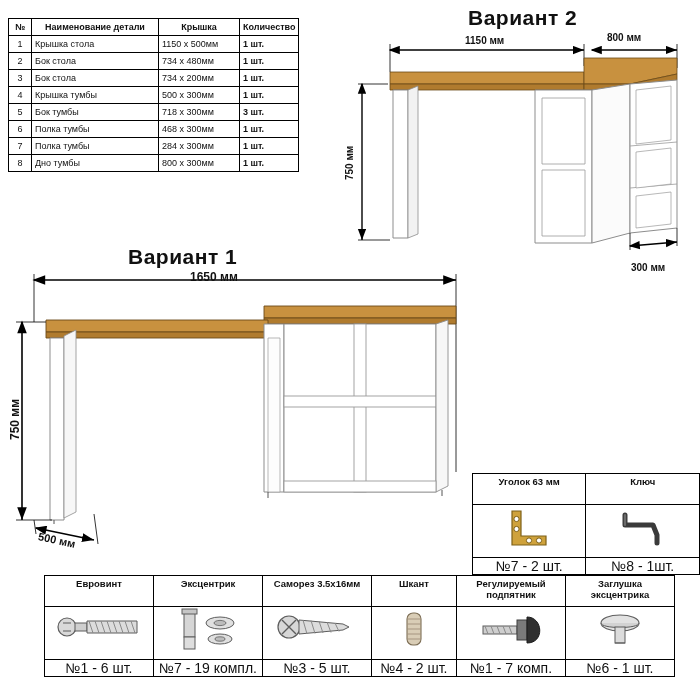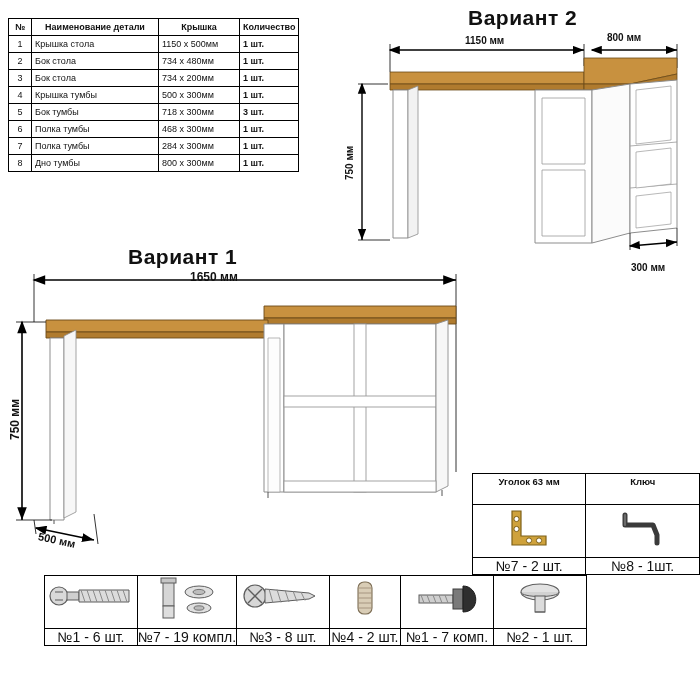--- a/index.html
+++ b/index.html
@@ -246,20 +246,28 @@
   </tr>
   <tr>
     <td class="cap">№7 - 2 шт.</td>
     <td class="cap">№8 - 1шт.</td>
   </tr>
 </tbody>
   </table>
 
 <table class="hw" style="left:44px;top:575px;">
   <tbody>
+      <tr>
+    <td class="hd" style="width:104px">Евровинт</td>
+    <td class="hd" style="width:104px">Эксцентрик</td>
+    <td class="hd" style="width:104px">Саморез 3.5x16мм</td>
+    <td class="hd" style="width:80px">Шкант</td>
+    <td class="hd" style="width:104px">Регулируемый подпятник</td>
+    <td class="hd" style="width:104px">Заглушка эксцентрика</td>
+  </tr>
   <tr>
     <td class="pic">
       <svg width="92" height="40" viewBox="0 0 92 40">
         <ellipse cx="14" cy="20" rx="9" ry="9" fill="#d9d9d9" stroke="#5d5d5d" stroke-width="1.2"></ellipse>
         <path d="M10,16 L18,16 M10,24 L18,24" stroke="#5d5d5d" stroke-width="1.2"></path>
         <rect x="22" y="16" width="12" height="8" fill="#cfcfcf" stroke="#5d5d5d" stroke-width="1"></rect>
         <path d="M34,14 L84,14 L84,26 L34,26 Z" fill="#dcdcdc" stroke="#5d5d5d" stroke-width="1"></path>
         <path d="M36,14 l4,12 M42,14 l4,12 M48,14 l4,12 M54,14 l4,12 M60,14 l4,12 M66,14 l4,12 M72,14 l4,12 M78,14 l4,12" stroke="#8a8a8a" stroke-width="1"></path>
       </svg>
     </td>
@@ -302,19 +310,19 @@
         <ellipse cx="46" cy="16" rx="19" ry="8" fill="#e2e2e2" stroke="#5d5d5d" stroke-width="1.1"></ellipse>
         <path d="M27,16 C27,22 65,22 65,16" fill="#d2d2d2" stroke="#5d5d5d" stroke-width="1"></path>
         <rect x="41" y="20" width="10" height="16" fill="#dcdcdc" stroke="#5d5d5d" stroke-width="1"></rect>
         <path d="M41,36 l10,0" stroke="#5d5d5d" stroke-width="1"></path>
       </svg>
     </td>
   </tr>
   <tr>
     <td class="cap">№1 - 6 шт.</td>
     <td class="cap">№7 - 19 компл.</td>
-    <td class="cap">№3 - 8 шт.</td>
+    <td class="cap">№3 - 5 шт.</td>
     <td class="cap">№4 - 2 шт.</td>
     <td class="cap">№1 - 7 комп.</td>
-    <td class="cap">№2 - 1 шт.</td>
+    <td class="cap">№6 - 1 шт.</td>
   </tr>
 </tbody>
   </table>
 
 </body></html>

